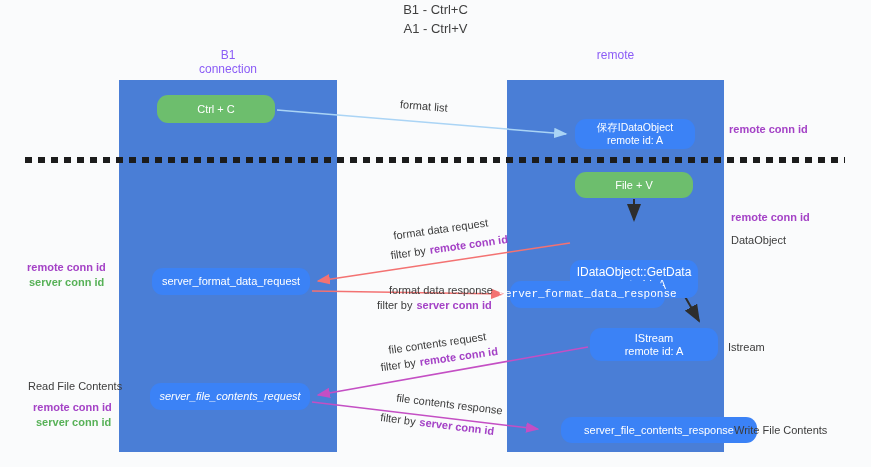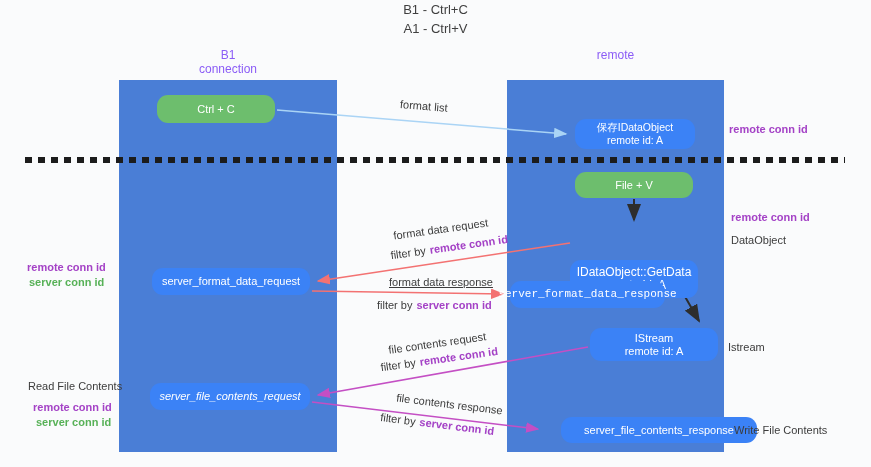--- a/index.html
+++ b/index.html
@@ -118,21 +118,21 @@
 </div>
 
 <div class="abs lbl r-pos5" style="left:400px; top:100px;">format list</div>
 
 <div class="abs lbl r-neg8" style="left:393px; top:223px;">format data request</div>
 <div class="abs lbl filter r-neg8" style="left:390px; top:241px;">
   <span>filter by</span>
   <span class="purple">remote conn id</span>
 </div>
 
-<div class="abs lbl" style="left:389px; top:276px;text-decoration:underline;">format data response</div>
+<div class="abs lbl" style="left:389px; top:284px;">format data response</div>
 <div class="abs lbl filter" style="left:377px; top:299px;">
   <span>filter by</span>
   <span class="purple">server conn id</span>
 </div>
 
 <div class="abs lbl r-neg8" style="left:388px; top:337px;">file contents request</div>
 <div class="abs lbl filter r-neg8" style="left:380px; top:353px;">
   <span>filter by</span>
   <span class="purple">remote conn id</span>
 </div>

